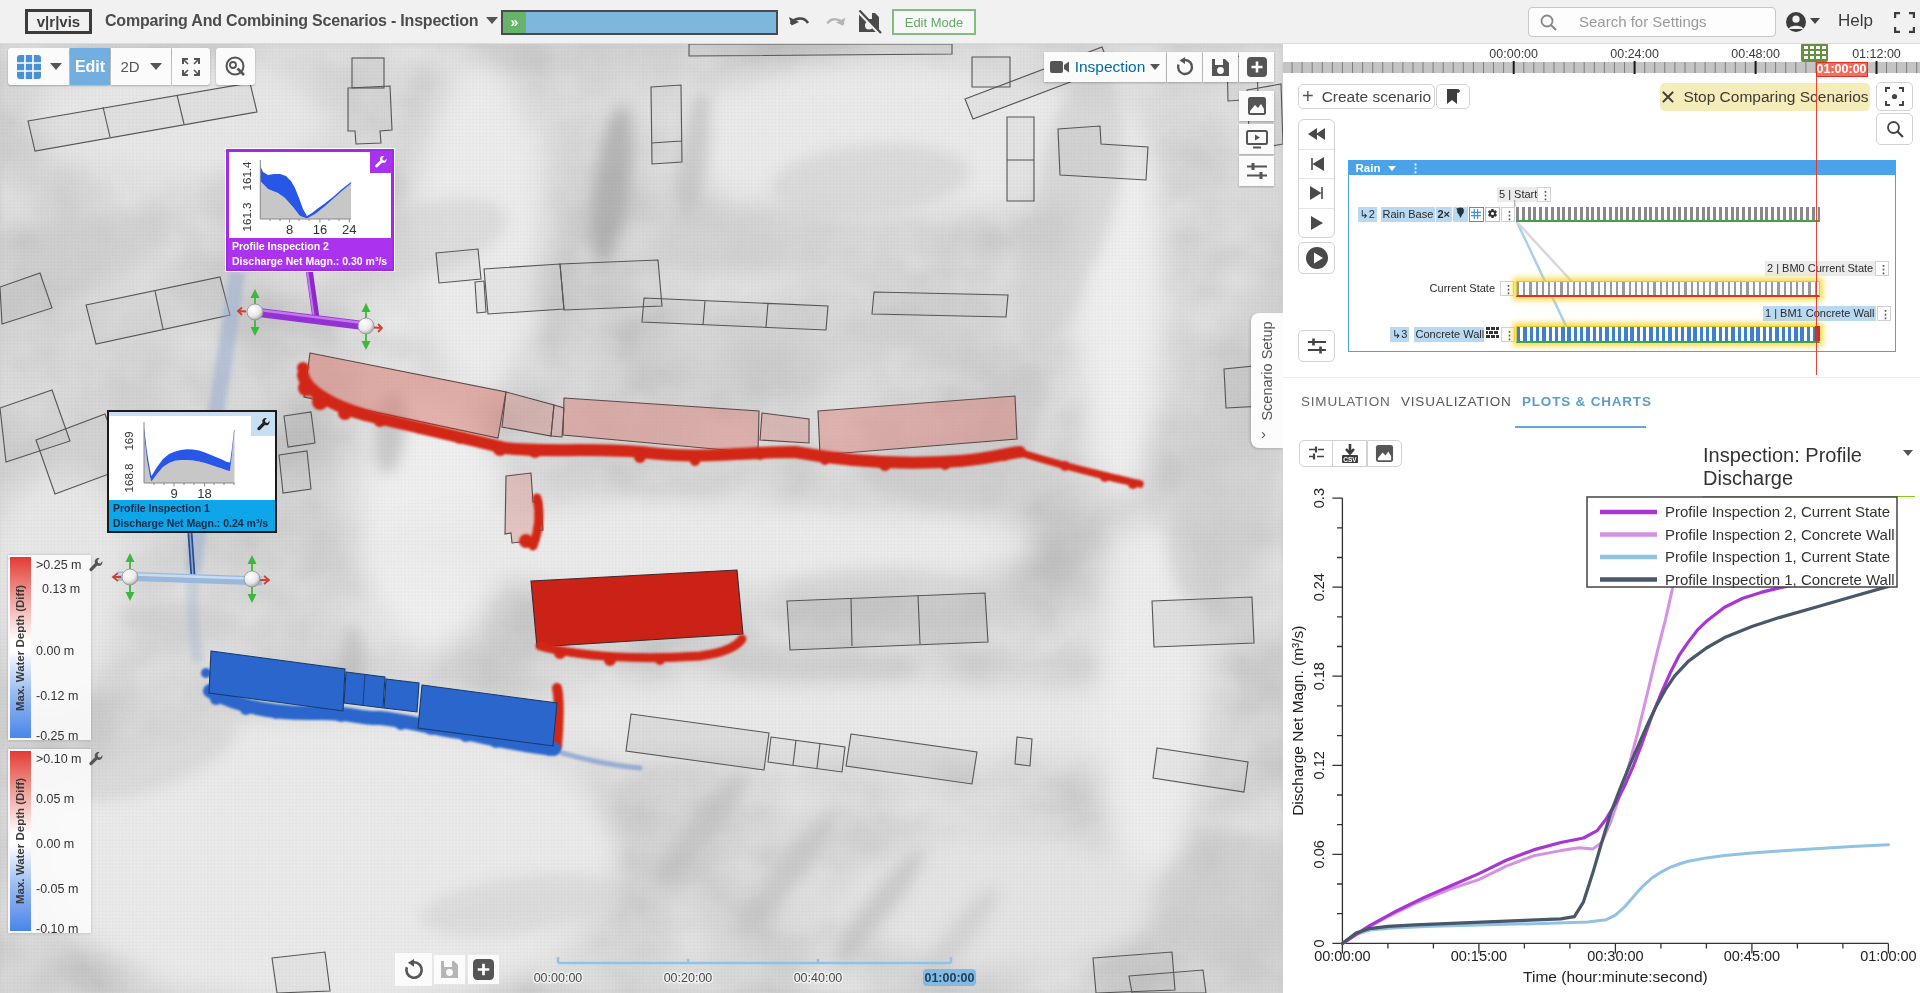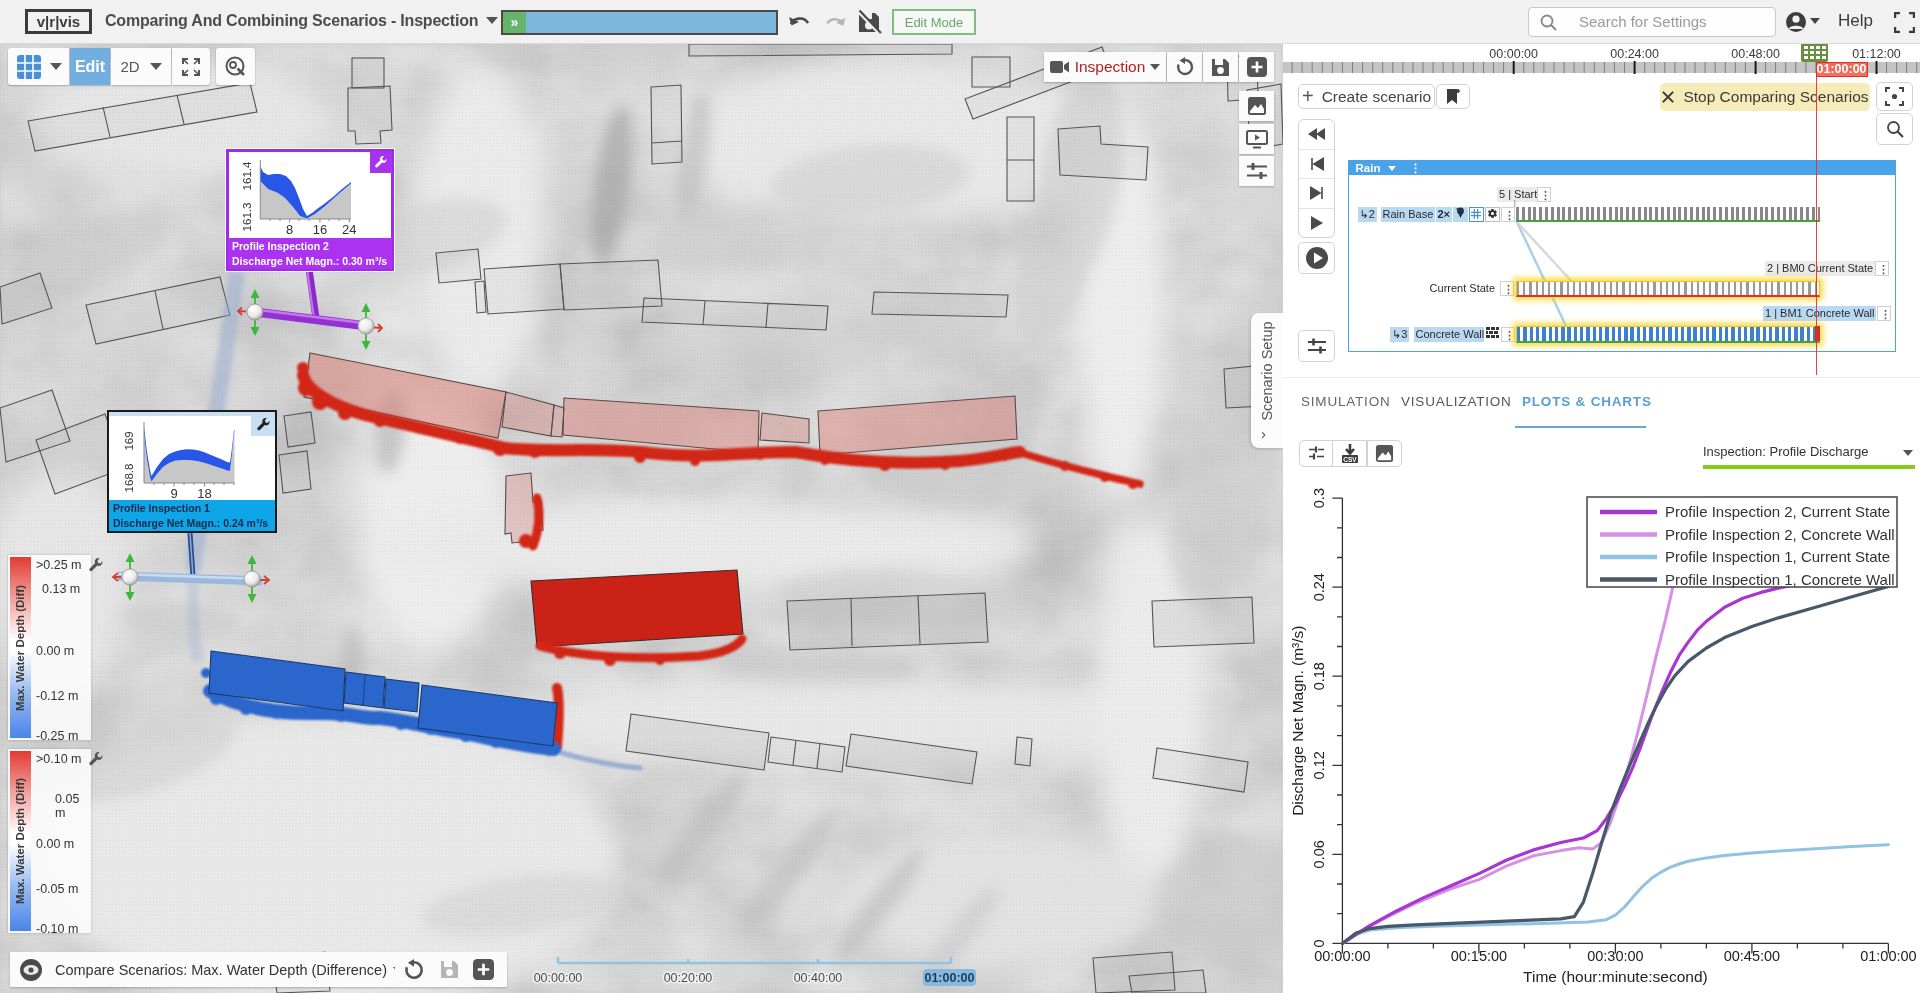--- a/index.html
+++ b/index.html
@@ -307,21 +307,21 @@
     </div>
     <div class="mbtn" style="left:216px;top:4px;width:39px;height:37px;border-radius:3px;">
       <svg width="24" height="24" viewBox="0 0 24 24" fill="none" stroke="#555">
           <circle cx="11" cy="11" r="8.5" stroke-width="2"></circle>
           <circle cx="9" cy="10" r="3" stroke-width="1.8"></circle>
           <path d="M13.5 13.5L20 20" stroke-width="2.6"></path>
         </svg>
     </div>
 
     
-    <div class="mbtn" style="left:1044px;top:8px;width:122px;height:30px;font-size:15.5px;color:#b91c1c;">
+    <div class="mbtn" style="left:1044px;top:8px;width:122px;height:30px;font-size:15.5px;color:#0369a1;">
       <svg width="20" height="14" viewBox="0 0 20 14">
           <rect x="0" y="1" width="13" height="12" rx="2" fill="#555"></rect>
           <path d="M14 5L19 1.5V12.5L14 9Z" fill="#555"></path>
         </svg>
       <span style="margin:0 5px;">Inspection</span>
       <span style="width:0;height:0;border-left:5.5px solid transparent;border-right:5.5px solid transparent;border-top:6.5px solid #555;"></span>
     </div>
     <div class="mbtn" style="left:1167px;top:8px;width:35px;height:30px;">
       <svg width="20" height="20" viewBox="0 0 20 20" fill="none">
           <path d="M10 3 A7 7 0 1 1 3.5 7.5" stroke="#555" stroke-width="2.4"></path>
@@ -429,39 +429,30 @@
     </div>
     <svg class="wrench" style="left:88px;top:513px;" width="16" height="16" viewBox="0 0 14 14">
         <path d="M12.5 3.5 a3.2 3.2 0 0 1 -4.3 4.0 L3.6 12.1 a1.5 1.5 0 0 1 -2.1-2.1 L6.1 5.4 a3.2 3.2 0 0 1 4.0-4.3 L8.3 3.0 l0.5 2.2 2.2 0.5 Z" fill="#555"></path>
       </svg>
     <div class="legend" style="left:8px;top:705px;height:184px;">
       <div class="lgrad" style="height:180px;background:linear-gradient(to bottom,#e33b33 0%,#ef9d98 22%,#ffffff 46%,#ffffff 52%,#9cbdf0 74%,#4a85ea 100%);"></div>
       <div class="lvert" style="top:2px;height:180px;">
           <span>Max. Water Depth (Diff)</span>
         </div>
       <div class="llab" style="top:3px;">&gt;0.10 m</div>
-      <div class="llab" style="top:43px;margin-left:19px;">0.05 m</div>
+      <div class="llab" style="top:43px;">0.05 m</div>
       <div class="llab" style="top:88px;">0.00 m</div>
       <div class="llab" style="top:133px;">-0.05 m</div>
       <div class="llab" style="top:173px;">-0.10 m</div>
     </div>
     <svg class="wrench" style="left:88px;top:707px;" width="16" height="16" viewBox="0 0 14 14">
         <path d="M12.5 3.5 a3.2 3.2 0 0 1 -4.3 4.0 L3.6 12.1 a1.5 1.5 0 0 1 -2.1-2.1 L6.1 5.4 a3.2 3.2 0 0 1 4.0-4.3 L8.3 3.0 l0.5 2.2 2.2 0.5 Z" fill="#555"></path>
       </svg>
 
     
-    <div style="position:absolute;left:10px;top:908px;width:497px;height:35px;background:#fbfbfb;box-shadow:0 1px 2px rgba(0,0,0,0.25);display:flex;align-items:center;white-space:nowrap;">
-      <svg width="26" height="26" viewBox="0 0 26 26" style="margin-left:8px;">
-          <circle cx="13" cy="13" r="11" fill="#4a4a4a"></circle>
-          <ellipse cx="13" cy="13" rx="7.5" ry="5" fill="#e8e8e8"></ellipse>
-          <circle cx="13" cy="13" r="2.6" fill="#4a4a4a"></circle>
-        </svg>
-      <span style="margin-left:11px;font-size:14.5px;color:#333;">Compare Scenarios: Max. Water Depth (Difference)</span>
-      <span style="margin-left:6px;width:0;height:0;border-left:5.5px solid transparent;border-right:5.5px solid transparent;border-top:6.5px solid #555;"></span>
-    </div>
     <div class="mbtn" style="left:395px;top:909px;width:37px;height:33px;box-shadow:none;">
       <svg width="22" height="22" viewBox="0 0 20 20" fill="none">
           <path d="M10 3 A7 7 0 1 1 3.5 7.5" stroke="#555" stroke-width="2.4"></path>
           <path d="M10 0L10 7L4.5 3.5Z" fill="#555"></path>
         </svg>
     </div>
     <div class="mbtn" style="left:434px;top:911px;width:31px;height:29px;box-shadow:none;">
       <svg width="19" height="19" viewBox="0 0 19 19">
           <path d="M1 1H14L18 5V18H1Z" fill="#b5b5b5"></path>
           <rect x="4" y="1" width="8" height="6" fill="#fbfbfb"></rect>
@@ -703,21 +694,21 @@
           <rect x="1" y="11" width="16" height="8" rx="1" fill="#3c3c3c"></rect>
           <text x="9" y="17.5" font-size="6.5" fill="#fff" text-anchor="middle" font-weight="bold" font-family="Liberation Sans">CSV</text>
         </svg>
     </div>
     <div class="pbtn" style="left:84px;top:439.5px;width:35px;height:27px;border-radius:0 5px 5px 0;">
       <svg width="19" height="19" viewBox="0 0 20 20">
           <rect x="1" y="1" width="18" height="18" rx="2.5" fill="#555"></rect>
           <path d="M3 15L8 9L11 12L14 8L17 13V17H3Z" fill="#fff"></path>
         </svg>
     </div>
-    <div style="position:absolute;left:420px;top:444px;width:212px;font-size:13px;color:#333;border-bottom:4px solid #84cc16;padding-bottom:6px;">Inspection: Profile Discharge
+    <div style="position:absolute;left:420px;top:444px;width:212px;font-size:20px;color:#333;border-bottom:1px solid #84cc16;padding-bottom:6px;">Inspection: Profile Discharge
       <span style="position:absolute;right:2px;top:6px;width:0;height:0;border-left:5.5px solid transparent;border-right:5.5px solid transparent;border-top:6.5px solid #555;"></span>
     </div>
 
     <svg id="chart" style="position:absolute;left:0;top:480px;" width="637" height="513" viewBox="0 0 637 513">
         <g stroke="#333" stroke-width="1.3" fill="none">
       <path d="M59.4 18.1V463.4H605.4"></path>
       <path d="M59.4 463.4H49.4 M59.4 374.3H49.4 M59.4 285.3H49.4 M59.4 196.2H49.4 M59.4 107.2H49.4 M59.4 18.1H49.4 M59.4 463.4H54 M59.4 433.7H54 M59.4 404.0H54 M59.4 374.3H54 M59.4 344.7H54 M59.4 315.0H54 M59.4 285.3H54 M59.4 255.6H54 M59.4 225.9H54 M59.4 196.2H54 M59.4 166.5H54 M59.4 136.9H54 M59.4 107.2H54 M59.4 77.5H54 M59.4 47.8H54 M59.4 463.4V473.4 M195.9 463.4V473.4 M332.4 463.4V473.4 M468.9 463.4V473.4 M605.4 463.4V473.4 M59.4 463.4V468.4 M104.9 463.4V468.4 M150.4 463.4V468.4 M195.9 463.4V468.4 M241.4 463.4V468.4 M286.9 463.4V468.4 M332.4 463.4V468.4 M377.9 463.4V468.4 M423.4 463.4V468.4 M468.9 463.4V468.4 M514.4 463.4V468.4 M559.9 463.4V468.4 M605.4 463.4V468.4"></path>
       </g>
       <g font-size="14.5" fill="#222" font-family="Liberation Sans" text-anchor="middle">
       <text x="41" y="463.4" transform="rotate(-90 41 463.4)">0</text>

